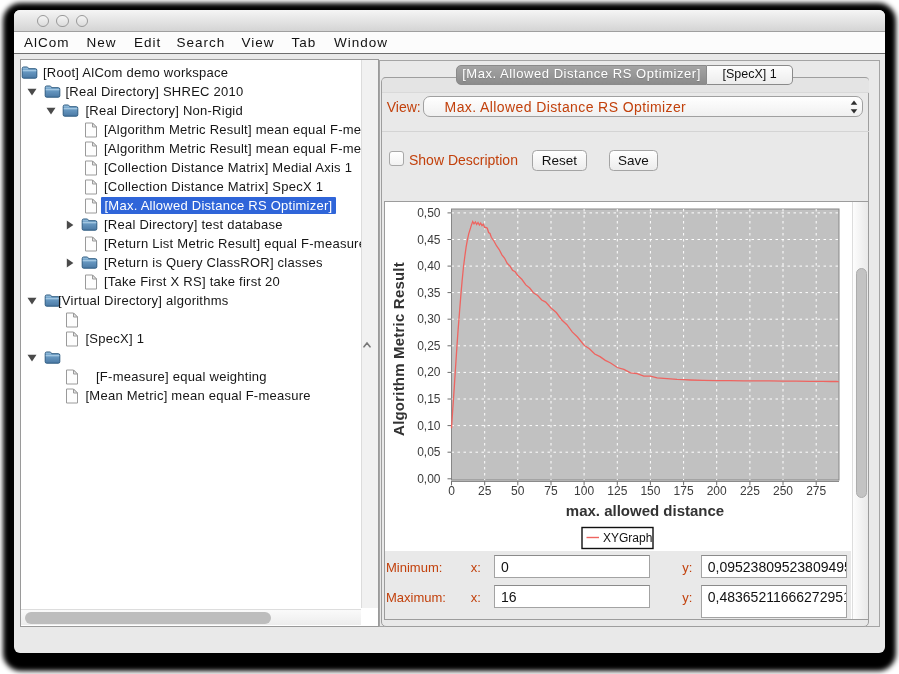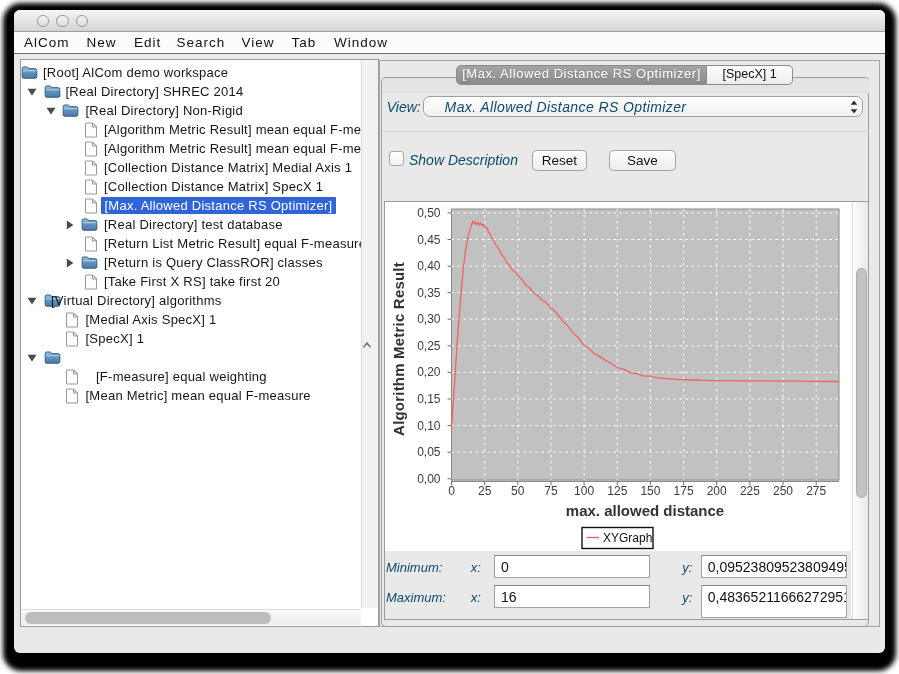--- a/index.html
+++ b/index.html
@@ -17,21 +17,21 @@
 .vtrack { position:absolute; left:360.8px; top:59.5px; width:17.4px; height:548.5px; background:#f1f1f1; border-left:1px solid #dcdcdc; }
 .blob { position:absolute; left:362.5px; top:341px; }
 .htrack { position:absolute; left:20.5px; top:608.8px; width:340px; height:16.7px; background:linear-gradient(180deg,#fafafa,#ededed); border-top:1px solid #ddd; }
 .hthumb { position:absolute; left:24.5px; top:611.5px; width:246.5px; height:12px; border-radius:6px; background:#bdbdbd; }
 .rcontainer { position:absolute; left:378.8px; top:59.6px; width:501.2px; height:567.4px; background:#e9e9e9; border:1px solid #a4a4a4; }
 .tabpanel { position:absolute; left:380.6px; top:76.8px; width:488.9px; height:550.1px; background:#e9e9e9; border:1px solid #9e9e9e; border-radius:5px; }
 .tab { position:absolute; top:65.2px; height:20.2px; padding-bottom:3px; font-size:13px; letter-spacing:0.55px; display:flex; align-items:center; justify-content:center; border:1px solid #8a8a8a; }
 .tab1 { left:455.6px; width:251.8px; background:linear-gradient(180deg,#a4a4a4,#8b8b8b); color:#fff; border-radius:5px 0 0 5px; text-shadow:0 1px 1px rgba(80,80,80,0.3); }
 .tab2 { left:707.4px; width:85.3px; background:linear-gradient(180deg,#fdfdfd,#ececec); color:#111; border-radius:0 5px 5px 0; border-left:none; font-size:12.5px; letter-spacing:0; }
 .hdr { position:absolute; left:381.6px; top:76.8px; width:487px; height:16.6px; background:#e4e4e4; border-top:1px solid #9e9e9e; border-bottom:1px solid #d9d9d9; border-radius:4px 4px 0 0; }
-.lbl { position:absolute; font-size:13px; color:#0c4a6e; white-space:nowrap;font-style:italic; }
+.lbl { position:absolute; font-size:13px; color:#c2410c; white-space:nowrap; }
 .dropdown { position:absolute; left:423.4px; top:96px; width:439.6px; height:20.5px; background:linear-gradient(180deg,#fff,#f0f0f0); border:1px solid #a0a0a0; border-radius:7px; }
 .sep { position:absolute; left:381.6px; top:130.7px; width:487px; height:1px; background:#d4d4d4; }
 .cbx { position:absolute; left:389px; top:151px; width:15px; height:15px; background:linear-gradient(180deg,#fff,#f2f2f2); border:1px solid #a8a8a8; border-radius:3px; }
 .btn { position:absolute; top:149.5px; height:21px; background:linear-gradient(180deg,#fff,#ececec); border:1px solid #a4a4a4; border-radius:4.5px; font-size:13.5px; color:#111; display:flex; align-items:center; justify-content:center; }
 .spane { position:absolute; left:383.8px; top:200.5px; width:485.4px; height:419.8px; background:#fff; border:1px solid #9c9c9c; }
 .mmbg { position:absolute; left:384.8px; top:550.5px; width:466.7px; height:68.8px; background:#e9e9e9; }
 .fld { position:absolute; background:#fff; border:1px solid #a3a3a3; border-top-color:#8a8a8a; font-size:14px; color:#111; padding:2.5px 0 0 6px; overflow:hidden; white-space:nowrap; }
 .vtrack2 { position:absolute; left:851.5px; top:201.5px; width:16.7px; height:417.8px; background:linear-gradient(90deg,#fdfdfd,#e9e9e9); border-left:1px solid #ddd; }
 .vthumb { position:absolute; left:855.5px; top:268px; width:11px; height:230px; border-radius:5.5px; background:#c3c3c3; border:1px solid #adadad; }
 </style>
@@ -81,21 +81,21 @@
         <defs>
           <linearGradient id="fg1" x1="0" y1="0" x2="0" y2="1">
             <stop offset="0" stop-color="#a3c9e4"></stop>
             <stop offset="0.3" stop-color="#6c9ec7"></stop>
             <stop offset="1" stop-color="#4b79a4"></stop>
           </linearGradient>
         </defs>
         <path d="M1.2 3.6 Q1.2 2 2.6 2 L5.9 2 Q6.7 2 7.1 2.7 L7.7 3.7 L14.4 3.7 Q15.8 3.7 15.8 5.1 L15.8 11.8 Q15.8 13.2 14.4 13.2 L2.6 13.2 Q1.2 13.2 1.2 11.8 Z" fill="url(#fg1)" stroke="#2d5a80" stroke-width="1"></path>
         <path d="M1.7 5.7 L15.3 5.7" stroke="#a9cbe5" stroke-width="1.2" fill="none"></path>
       </svg>
-<div class="row" style="left:65.5px; top:82.0px">[Real Directory] SHREC 2014</div>
+<div class="row" style="left:65.5px; top:82.0px">[Real Directory] SHREC 2010</div>
 <svg class="ticon" style="left:45.5px; top:106.5px" width="10" height="8" viewBox="0 0 10 8">
         <path d="M0.5 0.8 L9.5 0.8 L5 7.4 Z" fill="#4a4a4a"></path>
       </svg>
 <svg class="ticon" style="left:62.0px; top:103.0px" width="17" height="14" viewBox="0 0 17 14">
         <defs>
           <linearGradient id="fg2" x1="0" y1="0" x2="0" y2="1">
             <stop offset="0" stop-color="#a3c9e4"></stop>
             <stop offset="0.3" stop-color="#6c9ec7"></stop>
             <stop offset="1" stop-color="#4b79a4"></stop>
           </linearGradient>
@@ -176,26 +176,25 @@
         <defs>
           <linearGradient id="fg12" x1="0" y1="0" x2="0" y2="1">
             <stop offset="0" stop-color="#a3c9e4"></stop>
             <stop offset="0.3" stop-color="#6c9ec7"></stop>
             <stop offset="1" stop-color="#4b79a4"></stop>
           </linearGradient>
         </defs>
         <path d="M1.2 3.6 Q1.2 2 2.6 2 L5.9 2 Q6.7 2 7.1 2.7 L7.7 3.7 L14.4 3.7 Q15.8 3.7 15.8 5.1 L15.8 11.8 Q15.8 13.2 14.4 13.2 L2.6 13.2 Q1.2 13.2 1.2 11.8 Z" fill="url(#fg12)" stroke="#2d5a80" stroke-width="1"></path>
         <path d="M1.7 5.7 L15.3 5.7" stroke="#a9cbe5" stroke-width="1.2" fill="none"></path>
       </svg>
-<div class="row" style="left:51px; top:291.0px">[Virtual Directory] algorithms</div>
+<div class="row" style="left:58px; top:291.0px">[Virtual Directory] algorithms</div>
 <svg class="ticon" style="left:65.0px; top:311.5px" width="14" height="16" viewBox="0 0 14 16">
         <path d="M1.5 1 L8.5 1 L12.5 5 L12.5 15 L1.5 15 Z" fill="#fdfdfd" stroke="#9a9a9a" stroke-width="1"></path>
         <path d="M8.5 1 L8.5 5 L12.5 5 Z" fill="#e6e6e6" stroke="#9a9a9a" stroke-width="1" stroke-linejoin="round"></path>
       </svg>
-<div class="row" style="left:85.5px; top:310.0px">[Medial Axis SpecX] 1</div>
 <svg class="ticon" style="left:65.0px; top:330.5px" width="14" height="16" viewBox="0 0 14 16">
         <path d="M1.5 1 L8.5 1 L12.5 5 L12.5 15 L1.5 15 Z" fill="#fdfdfd" stroke="#9a9a9a" stroke-width="1"></path>
         <path d="M8.5 1 L8.5 5 L12.5 5 Z" fill="#e6e6e6" stroke="#9a9a9a" stroke-width="1" stroke-linejoin="round"></path>
       </svg>
 <div class="row" style="left:85.5px; top:329.0px">[SpecX] 1</div>
 <svg class="ticon" style="left:27px; top:353.5px" width="10" height="8" viewBox="0 0 10 8">
         <path d="M0.5 0.8 L9.5 0.8 L5 7.4 Z" fill="#4a4a4a"></path>
       </svg>
 <svg class="ticon" style="left:43.5px; top:350.0px" width="17" height="14" viewBox="0 0 17 14">
         <defs>
@@ -230,21 +229,21 @@
 <div class="dropdown"></div>
 <span class="lbl" style="left:444.6px; top:99px; font-size:14px; letter-spacing:0.4px">Max. Allowed Distance RS Optimizer</span>
 <svg class="abs" style="left:849.5px; top:100px" width="8" height="14" viewBox="0 0 8 14">
   <path d="M4 0.5 L7.3 4.8 L0.7 4.8 Z" fill="#2e2e2e"></path>
   <path d="M4 13.5 L7.3 9.2 L0.7 9.2 Z" fill="#2e2e2e"></path>
 </svg>
 <div class="sep"></div>
 <div class="cbx"></div>
 <span class="lbl" style="left:409px; top:151.5px; font-size:14px">Show Description</span>
 <div class="btn" style="left:532px; width:55px">Reset</div>
-<div class="btn" style="left:608.8px; width:67px">Save</div>
+<div class="btn" style="left:608.8px; width:49px">Save</div>
 <div class="spane"></div>
 <div class="mmbg"></div>
 
 <svg class="abs" style="left:385px; top:201px" width="467" height="349" viewBox="0 0 467 349">
   <rect x="66.5" y="8" width="387.5" height="271" fill="#c1c1c1" stroke="#878787" stroke-width="1"></rect>
   <g stroke="#ffffff" stroke-width="1" stroke-dasharray="2.5,3.5">
     <line x1="99.7" y1="8" x2="99.7" y2="279"></line>
       <line x1="132.8" y1="8" x2="132.8" y2="279"></line>
       <line x1="166" y1="8" x2="166" y2="279"></line>
       <line x1="199.1" y1="8" x2="199.1" y2="279"></line>

